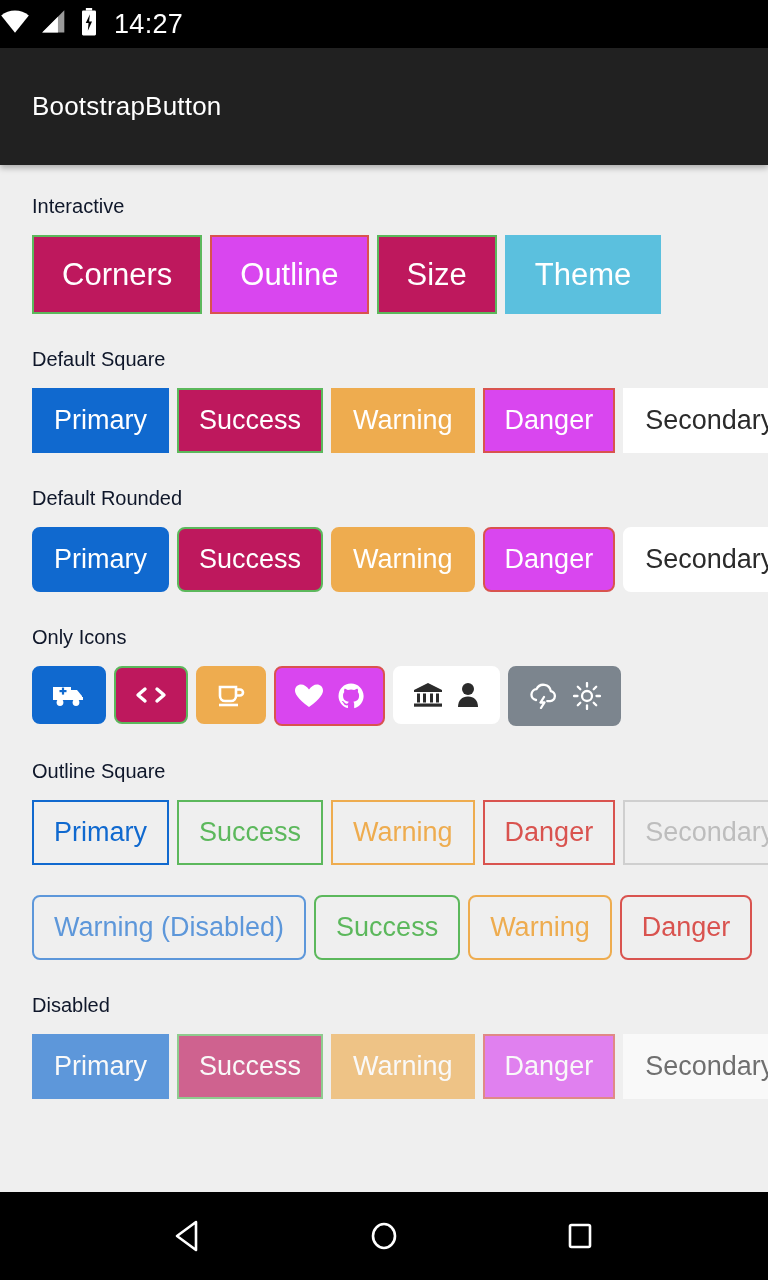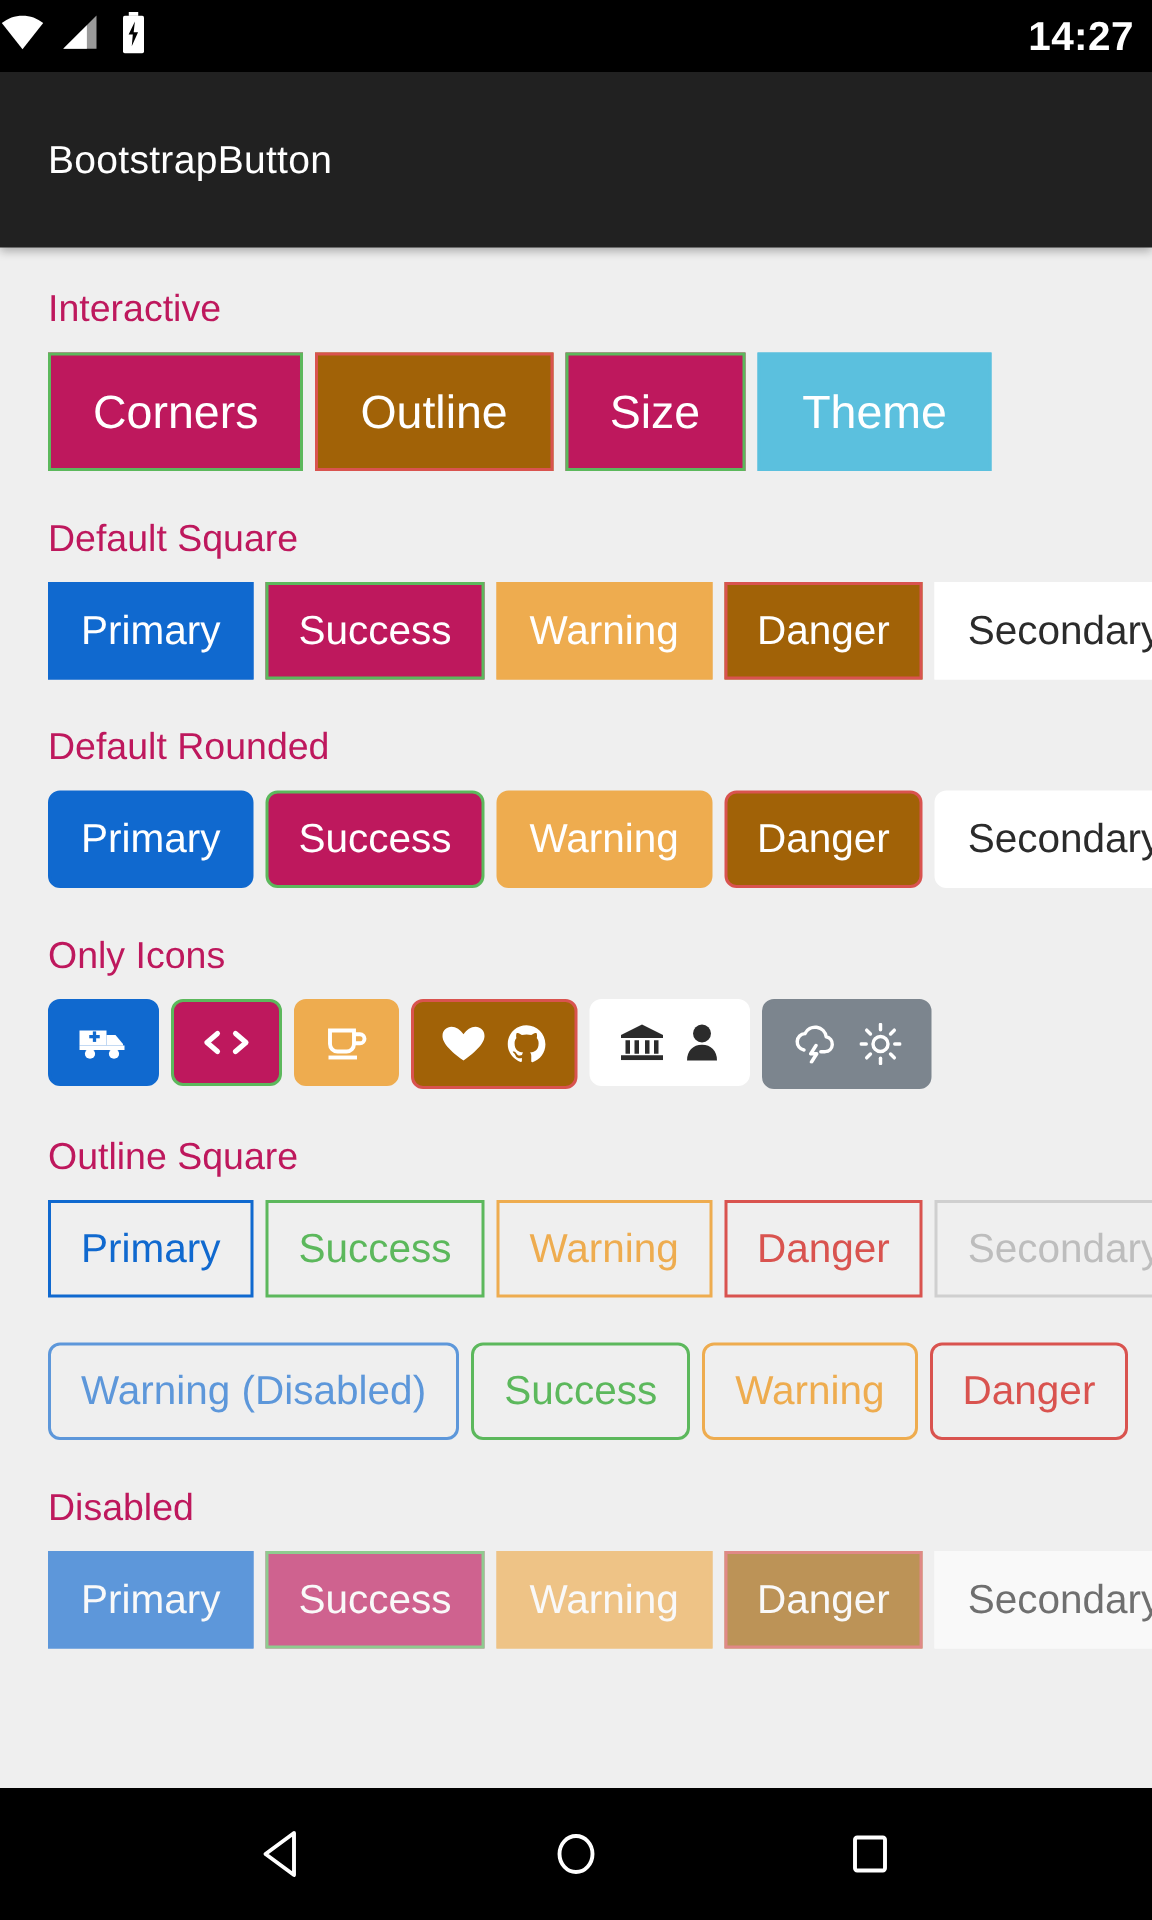--- a/index.html
+++ b/index.html
@@ -19,24 +19,23 @@
     background: #efefef;
     overflow: hidden;
   }
 
   
   .status-bar {
     height: 48px;
     background: #000000;
     display: flex;
     align-items: center;
-    justify-content: space-between;
-    padding-right: 12px;
+    justify-content: flex-start;
+    padding-right: 2px;
     gap: 10px;
-    font-weight: bold;
   }
   .status-icons { display: flex; align-items: center; gap: 11px; }
   .status-time {
     color: #ffffff;
     font-size: 27px;
     letter-spacing: 0.3px;
     margin-left: 6px;
   }
 
   
@@ -65,22 +64,22 @@
     right: 0;
     bottom: 88px;
     background: #efefef;
     overflow: hidden;
     padding-left: 32px;
     padding-top: 26px;
   }
 
   .section { margin-bottom: 0; }
   .section-label {
-    color: #be185d;
-    font-size: 25px;
+    color: #0f172a;
+    font-size: 20px;
     line-height: 30px;
     padding-bottom: 14px;
   }
   .btn-row {
     display: flex;
     align-items: flex-start;
     gap: 8px;
     flex-wrap: nowrap;
     white-space: nowrap;
     margin-bottom: 30px;
@@ -99,21 +98,21 @@
     align-items: center;
     justify-content: center;
     flex: 0 0 auto;
   }
   .btn.sq { border-radius: 0; }
   .btn.rd { border-radius: 8px; }
 
   .btn.primary   { background: #1069cf; border-color: #1069cf; }
   .btn.success   { background: #be185d; border-color: #5cb85c; }
   .btn.warning   { background: #eeac4f; border-color: #eeac4f; }
-  .btn.danger    { background: #a16207; border-color: #d9534f; }
+  .btn.danger    { background: #d946ef; border-color: #d9534f; }
   .btn.secondary { background: #ffffff; border-color: #ffffff; color: #2b2b2b; }
   .btn.info      { background: #5bc0de; border-color: #5bc0de; }
   .btn.dark      { background: #7c858e; border-color: #7c858e; }
 
   
   .btn.o { background: transparent; }
   .btn.o.primary   { color: #1069cf; border-color: #1069cf; }
   .btn.o.success   { color: #5cb85c; border-color: #5cb85c; }
   .btn.o.warning   { color: #eeac4f; border-color: #eeac4f; }
   .btn.o.danger    { color: #d9534f; border-color: #d9534f; }

